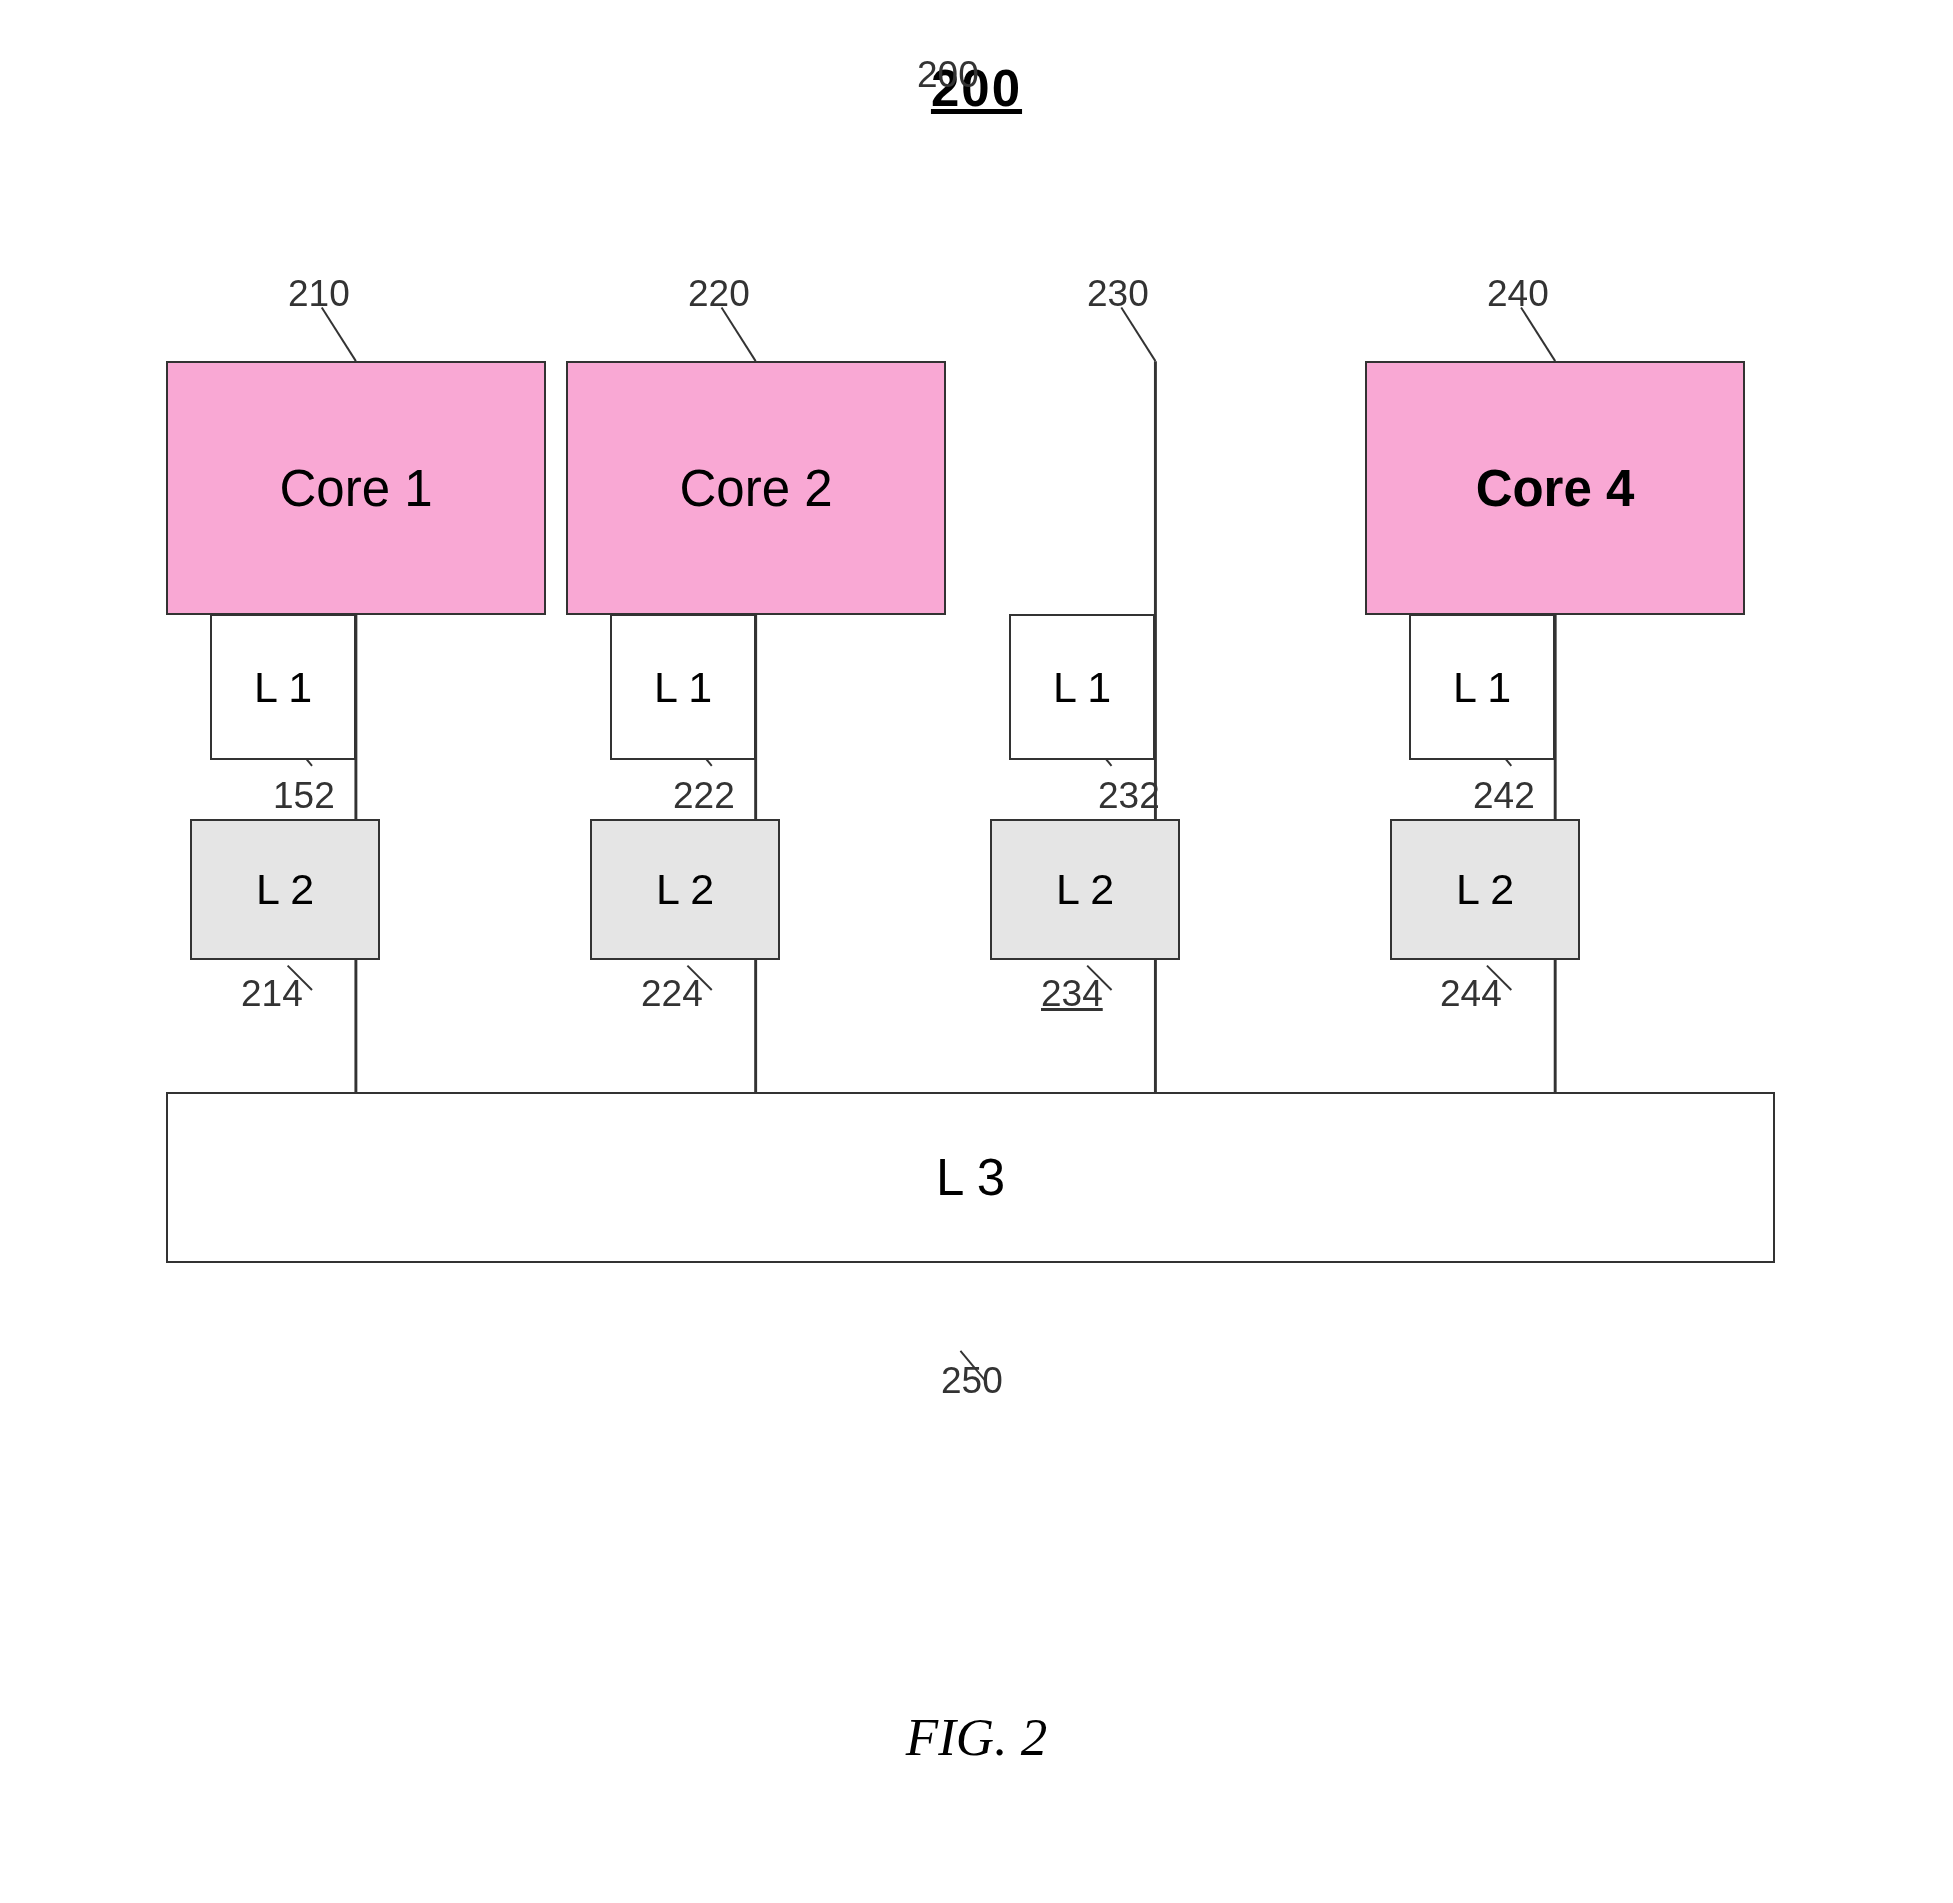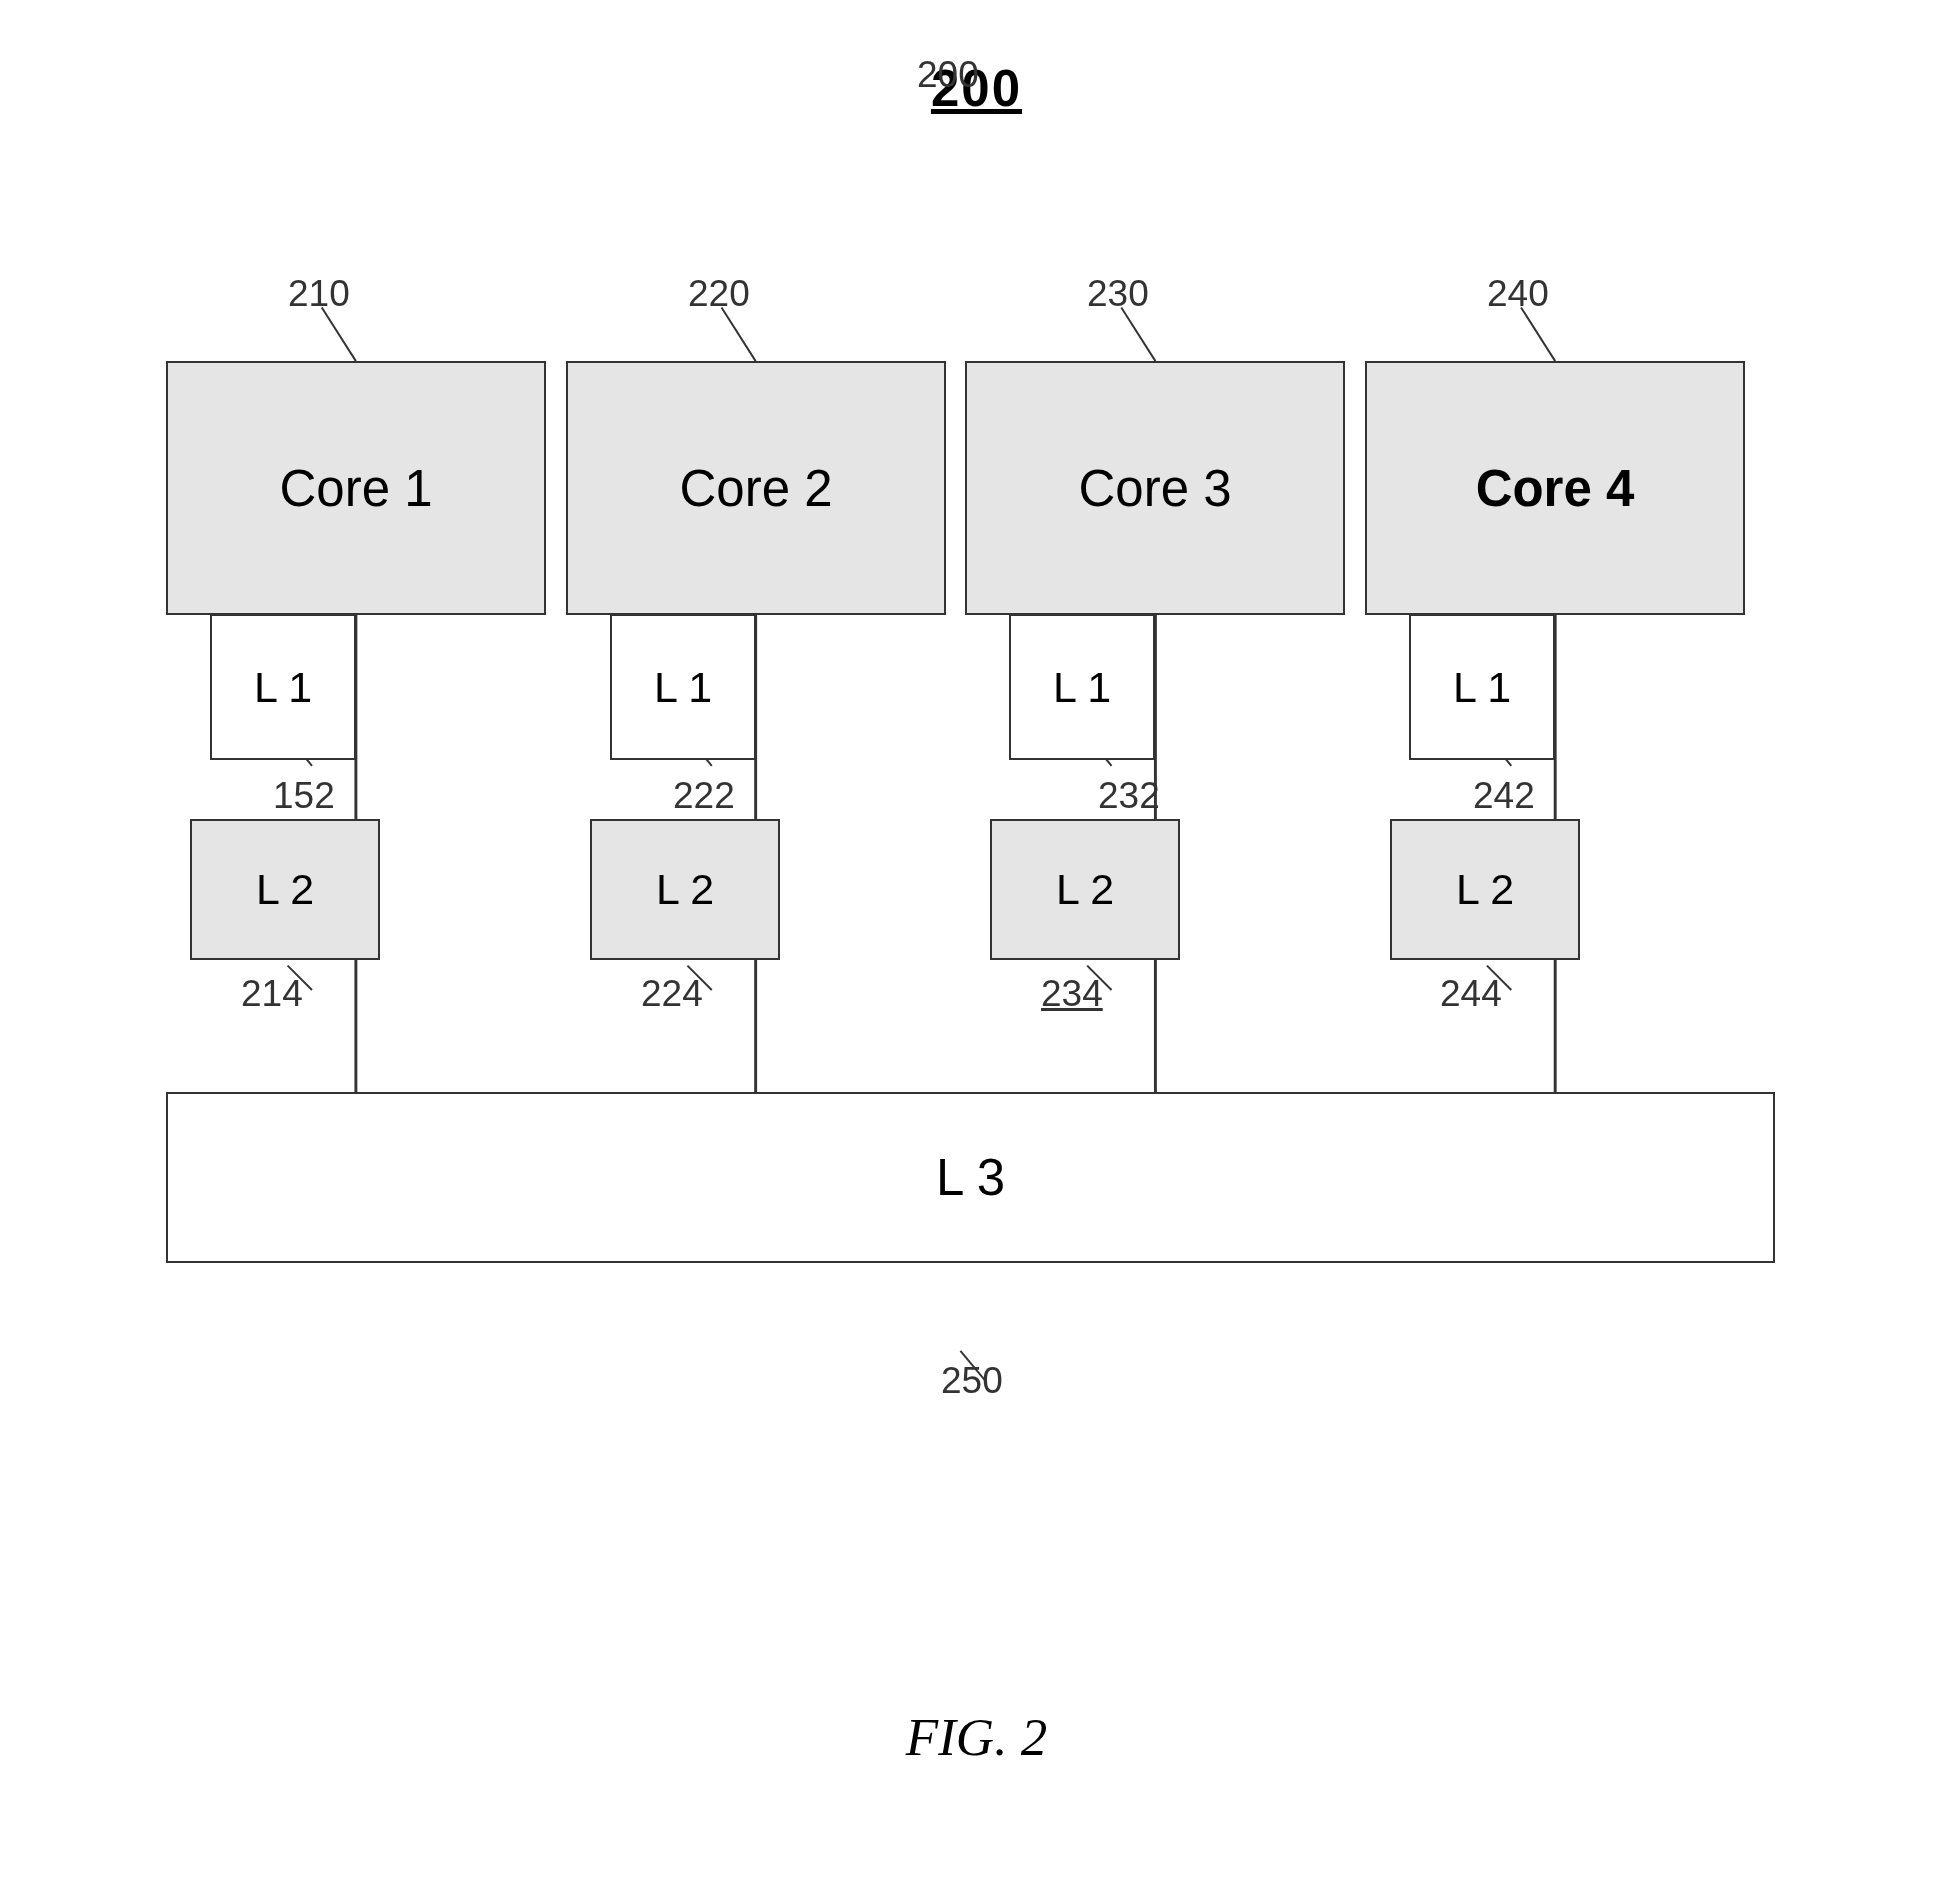--- a/index.html
+++ b/index.html
@@ -29,21 +29,21 @@
       font-size: 51px;
       font-weight: bold;
       text-decoration: underline;
       letter-spacing: 2px;
     }
 
     
     .core-box {
       position: absolute;
       border: 2.9px solid #333;
-      background: #e5e5e5;
+      background: #f9a8d4;
       display: flex;
       align-items: center;
       justify-content: center;
       font-size: 51px;
     }
 
     
     .l1-box {
       position: absolute;
       border: 2.9px solid #333;
@@ -161,23 +161,20 @@
   <div class="core-box" style="left:166px; top:361px; width:380px; height:254px;">
     <span>Core 1</span>
   </div>
   <div class="ref-label" style="top:273px; left:288px;">210</div>
 
   <div class="core-box" style="left:566px; top:361px; width:380px; height:254px;">
     <span>Core 2</span>
   </div>
   <div class="ref-label" style="top:273px; left:688px;">220</div>
 
-  <div class="core-box" style="left:965px; top:361px; width:380px; height:254px;">
-    <span>Core 3</span>
-  </div>
   <div class="ref-label" style="top:273px; left:1087px;">230</div>
 
   <div class="core-box" style="left:1365px; top:361px; width:380px; height:254px;font-weight:bold;">
     <span>Core 4</span>
   </div>
   <div class="ref-label" style="top:273px; left:1487px;">240</div>
 
   <div class="l1-box" style="left:210px; top:614px; width:146px; height:146px;">
     <span>L 1</span>
   </div>

